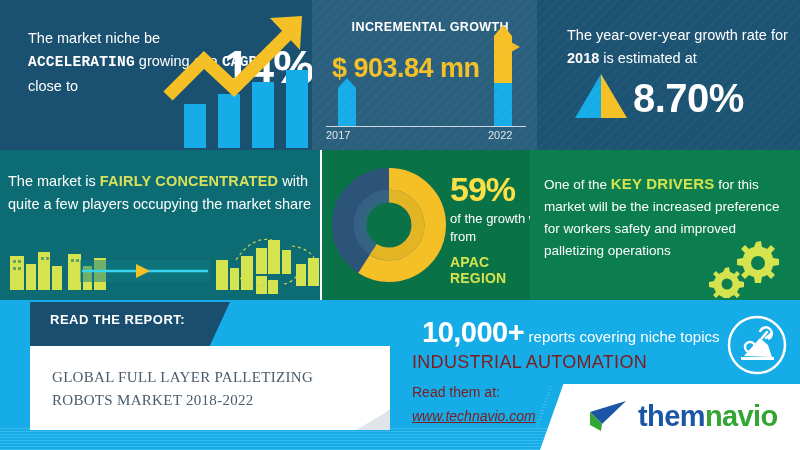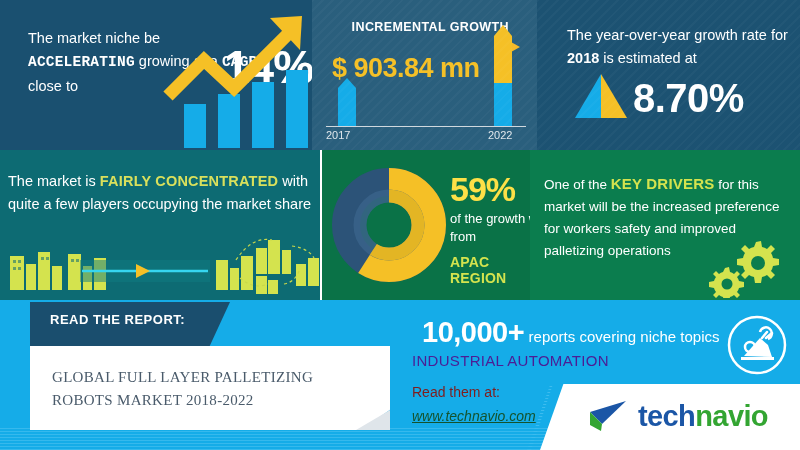--- a/index.html
+++ b/index.html
@@ -137,29 +137,29 @@
   }
 
   .reports {
     position:absolute; left:412px; top:16px;
     color:#ffffff; white-space:nowrap;margin-left:10px;
   }
   .reports .big { font-size:29px; font-weight:bold; letter-spacing:-.5px; }
   .reports .sm  { font-size:15px; }
   .sector {
     position:absolute; left:412px; top:52px;
-    color:#4c1d95; font-size:15px; letter-spacing:.3px;
+    color:#7f1d1d; font-size:18px; letter-spacing:.3px;
   }
   .readat {
     position:absolute; left:412px; top:84px;
     color:#7f1d1d; font-size:14px;
   }
   .url {
     position:absolute; left:412px; top:108px;
-    color:#14532d; font-size:14px; font-style:italic;
+    color:#7f1d1d; font-size:14px; font-style:italic;
     text-decoration:underline;
   }
   .robot-icon { position:absolute; left:726px; top:14px; width:62px; height:62px; }
 
   .logo-plate {
     position:absolute; left:540px; top:84px; width:260px; height:66px;
     background:#ffffff; clip-path:polygon(9% 0,100% 0,100% 100%,0 100%);
   }
   .logo-plate-edge {
     position:absolute; left:527px; top:84px; width:26px; height:66px;
@@ -332,17 +332,17 @@
     </svg>
 
     <div class="logo-plate-edge"></div>
     <div class="logo-plate"></div>
     <div class="logo">
       <svg width="46" height="36" viewBox="0 0 46 36">
         <polygon points="4,14 40,3 16,26" fill="#1b56a6"></polygon>
         <polygon points="4,14 16,26 15,33 4,27" fill="#33A532"></polygon>
       </svg>
       <div class="logo-txt">
-        <span class="b1">tech</span><span class="g1">navio</span>
+        <span class="b1">them</span><span class="g1">navio</span>
       </div>
     </div>
   </div>
 </div>
 
 </body></html>

